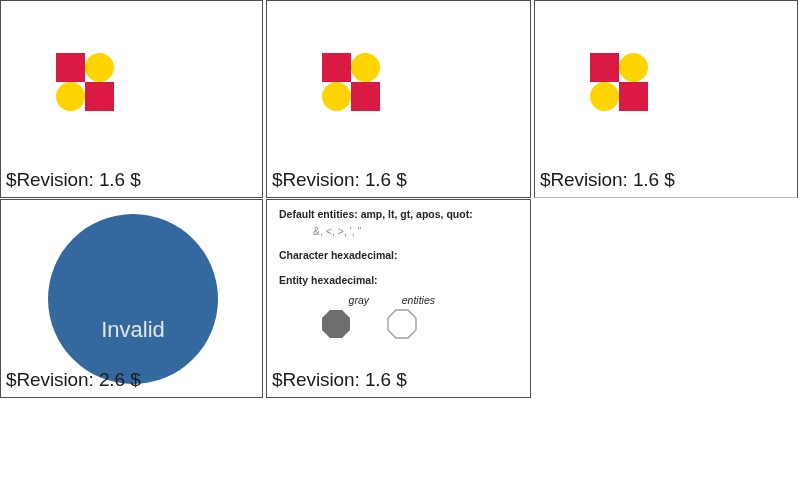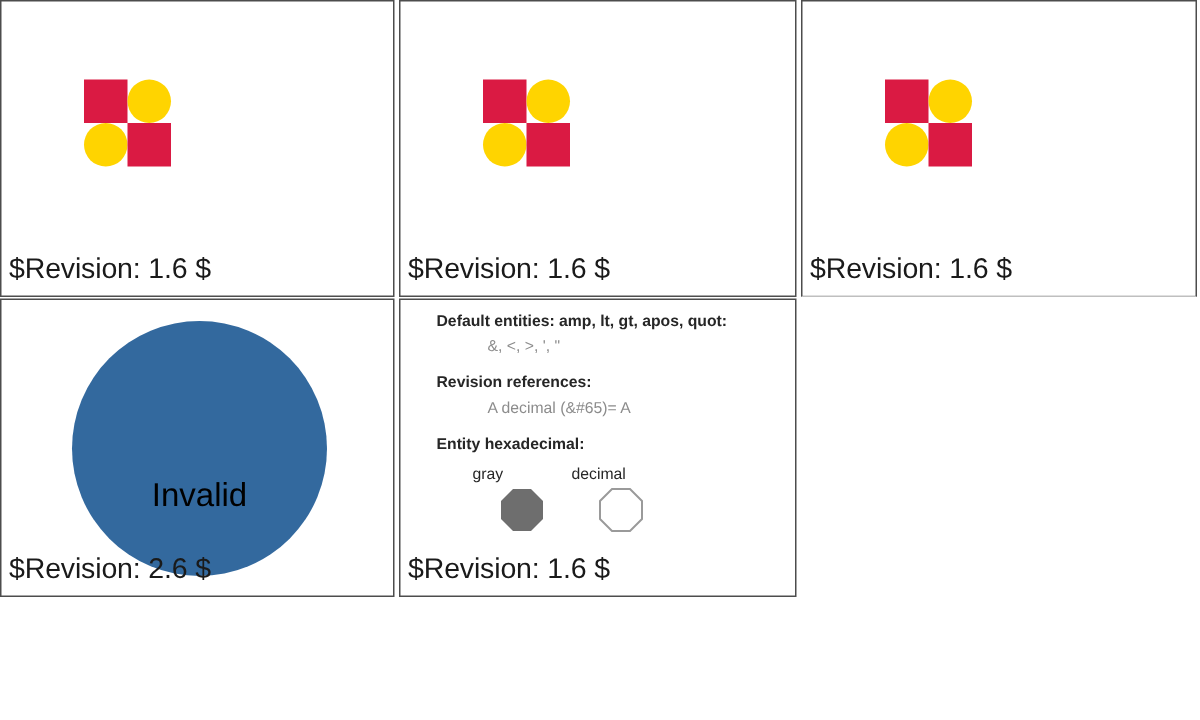--- a/index.html
+++ b/index.html
@@ -99,21 +99,20 @@
     line-height: 24px;
     color: #cc2936;
   }
 
   
   .entity-body {
     position: absolute;
     left: 12px;
     top: 7px;
     width: 245px;
-    margin-left: 12px;
   }
   .ent-heading {
     font-family: "Liberation Sans", sans-serif;
     font-size: 10.5px;
     line-height: 15px;
     font-weight: bold;
     color: #262626;
     margin: 0 0 1px 0;
     white-space: nowrap;
   }
@@ -129,21 +128,22 @@
 
   .octagon-row {
     position: relative;
     margin: 6px 0 0 24px;
     height: 48px;
   }
   .octa-group {
     position: absolute;
     top: 0;
     width: 66px;
-    text-align: left;
+    text-align: right;
+    font-style: italic;
   }
   #octa-group-gray     { left: 0px; }
   #octa-group-outlined { left: 66px; }
   .octa-caption {
     font-family: "Liberation Sans", sans-serif;
     font-size: 10.5px;
     line-height: 13px;
     color: #262626;
     margin-bottom: 2px;
     white-space: nowrap;
@@ -183,51 +183,50 @@
       <div class="cell sq  tl" style="background: rgb(218, 26, 67);"></div>
       <div class="cell cir tr" style="background: rgb(255, 212, 0);"></div>
       <div class="cell cir bl" style="background: rgb(255, 212, 0);"></div>
       <div class="cell sq  br" style="background: rgb(218, 26, 67);"></div>
     </div>
     <div class="revision">$Revision: 1.6 $</div>
   </div>
 
   <div class="panel panel-bordered" id="panel-4">
     <div class="invalid-circle" style="background: rgb(51, 105, 158);">
-      <div class="invalid-label" style="color: #000000;">Invalid</div>
+      <div class="invalid-label" style="color: #e5e5e5;">Invalid</div>
     </div>
     <div class="revision">$Revision: 2.6 $</div>
   </div>
 
   <div class="panel panel-bordered" id="panel-5">
     <div class="entity-body">
 
       <div class="ent-heading">Default entities: amp, lt, gt, apos, quot:</div>
       <div class="ent-sub">&amp;, &lt;, &gt;, ', "</div>
 
       <div class="ent-gap"></div>
 
-      <div class="ent-heading">Revision references:</div>
-      <div class="ent-sub">A decimal (&amp;#65)= A</div>
+      <div class="ent-heading">Character hexadecimal:</div>
 
       <div class="ent-gap"></div>
 
       <div class="ent-heading">Entity hexadecimal:</div>
 
       <div class="octagon-row">
 
         <div class="octa-group" id="octa-group-gray">
           <div class="octa-caption">gray</div>
           <svg class="octa-shape" width="30" height="30" viewBox="0 0 30 30">
             <polygon points="9,1 21,1 29,9 29,21 21,29 9,29 1,21 1,9" fill="#6e6e6e"></polygon>
           </svg>
         </div>
 
         <div class="octa-group" id="octa-group-outlined">
-          <div class="octa-caption">decimal</div>
+          <div class="octa-caption">entities</div>
           <svg class="octa-shape" width="30" height="30" viewBox="0 0 30 30">
             <polygon points="9,1 21,1 29,9 29,21 21,29 9,29 1,21 1,9" fill="#ffffff" stroke="#9a9a9a" stroke-width="1.3"></polygon>
           </svg>
         </div>
 
       </div>
     </div>
 
     <div class="revision">$Revision: 1.6 $</div>
   </div>

